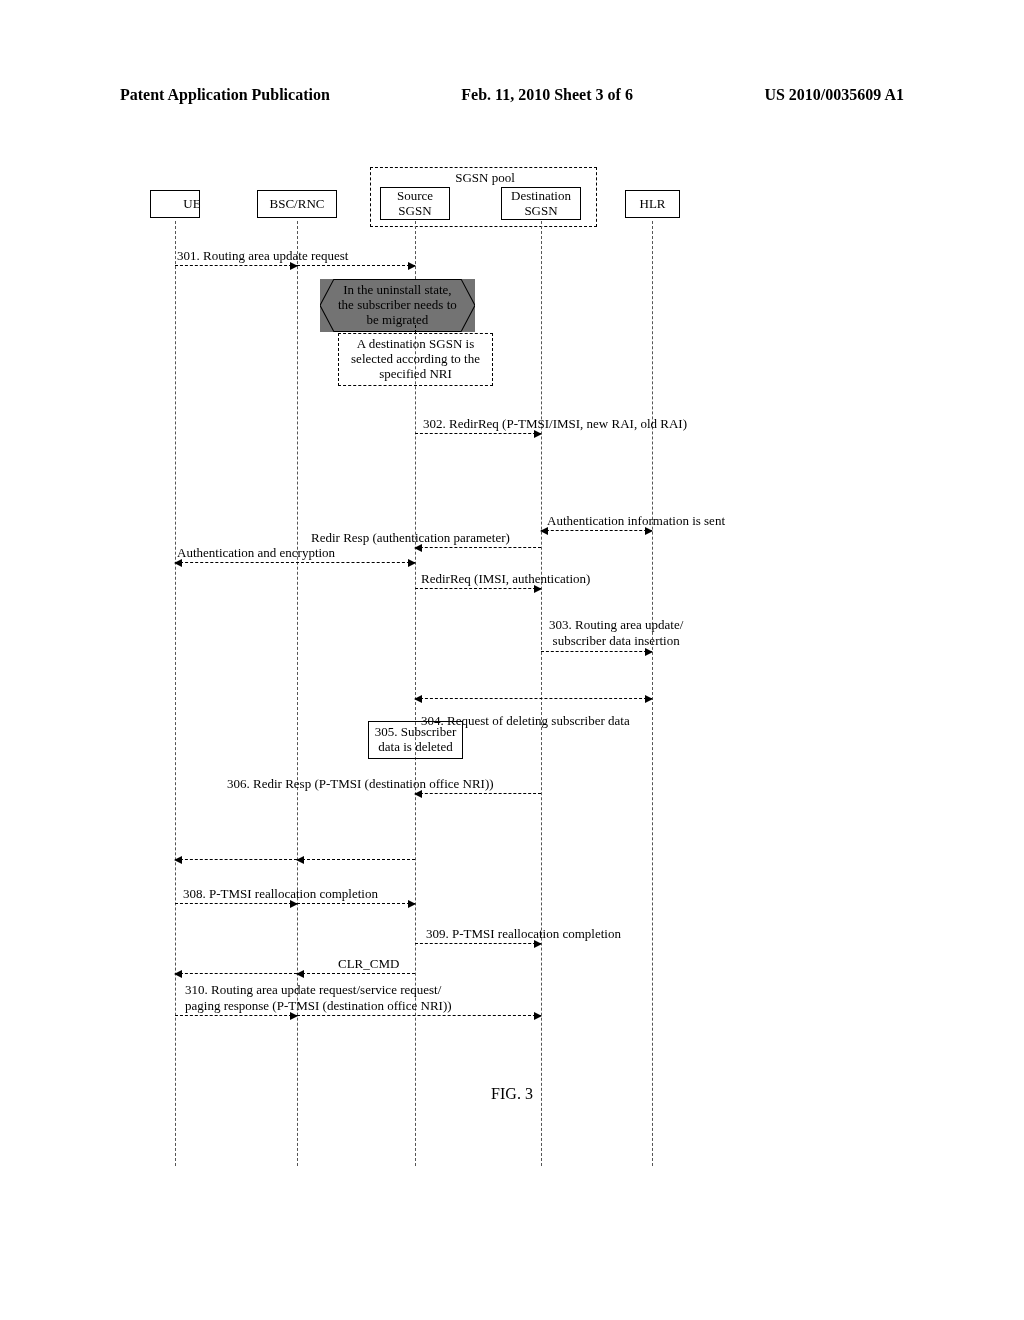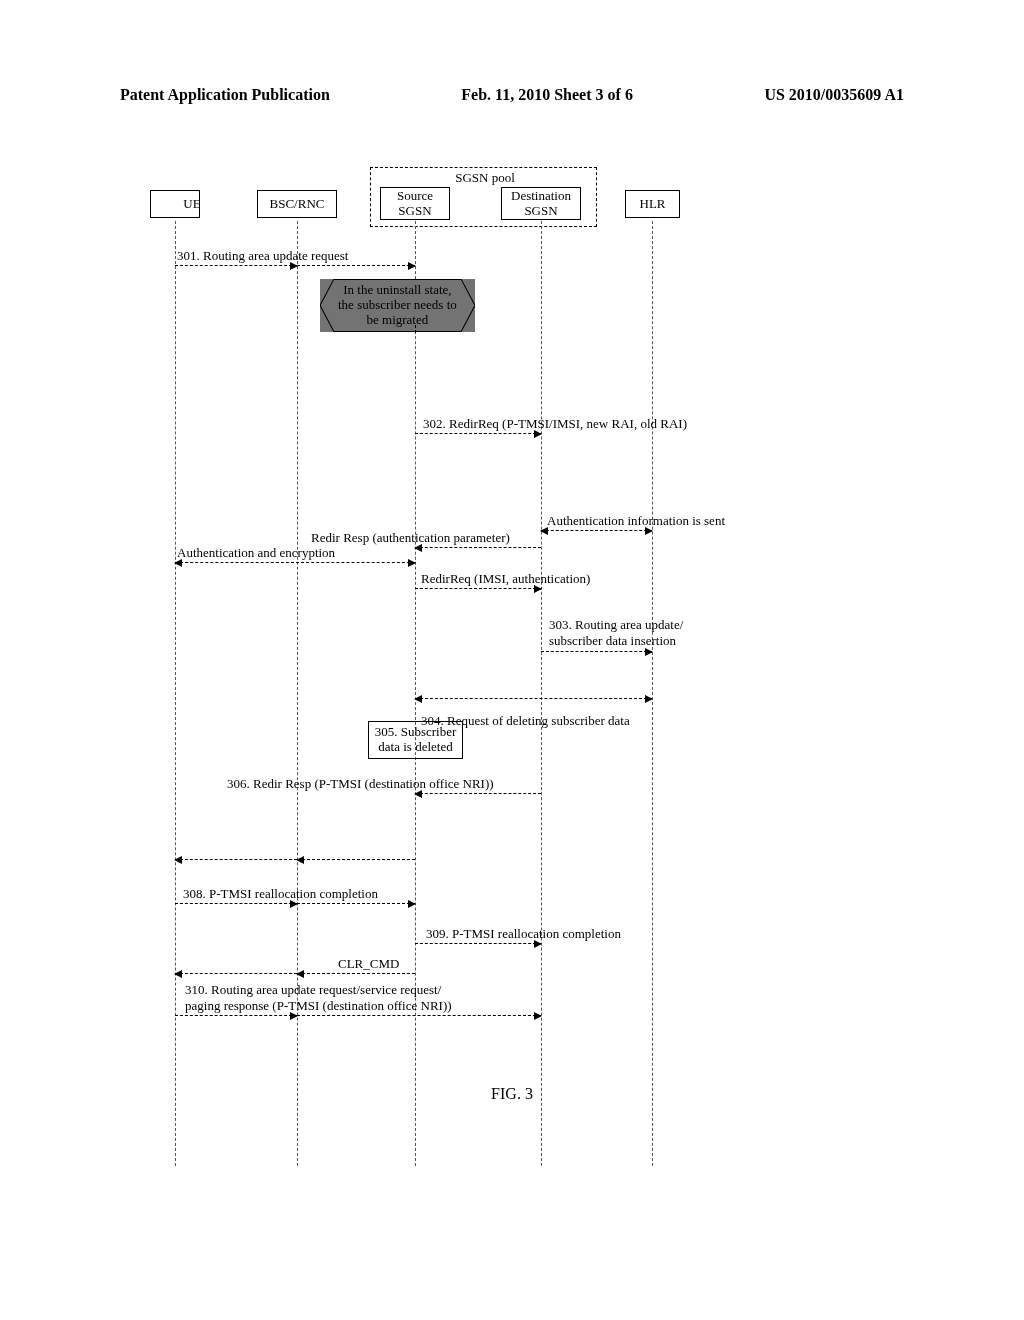--- a/index.html
+++ b/index.html
@@ -177,20 +177,23 @@
 be migrated</div>
     <div class="hex-side right">
         <svg viewBox="0 0 14 46" preserveAspectRatio="none">
           <path d="M0 0 L14 23 L0 46" fill="none" stroke="#000" stroke-width="1"></path>
         </svg>
       </div>
   </div>
 
   <div style="position:absolute; left:260px; top:150px; height:8px; width:1px; border-left:1px dashed #000;"></div>
 
+  <div class="note-box" style="left:183px; top:158px; width:155px; white-space:pre-line;">A destination SGSN is
+selected according to the
+specified NRI</div>
 
   <div class="label" style="left:268px; top:241px;">302. RedirReq (P-TMSI/IMSI, new RAI, old RAI)</div>
   <div class="arrow" style="left:260px; top:258px; width:126px;">
       <div class="arrow-head right"></div>
     </div>
 
 
   <div class="label" style="left:392px; top:338px;">Authentication information is sent</div>
   <div class="arrow" style="left:386px; top:355px; width:111px;">
       <div class="arrow-head right"></div>
@@ -206,21 +209,21 @@
   <div class="arrow" style="left:20px; top:387px; width:240px;">
       <div class="arrow-head right"></div>
       <div class="arrow-head left"></div>
     </div>
 
   <div class="label" style="left:266px; top:396px;">RedirReq (IMSI, authentication)</div>
   <div class="arrow" style="left:260px; top:413px; width:126px;">
       <div class="arrow-head right"></div>
     </div>
 
-  <div class="label" style="left:394px; top:442px; white-space:pre-line; text-align:left;">303. Routing area update/
+  <div class="label" style="left:394px; top:442px; white-space:pre-line; text-align:center;">303. Routing area update/
 subscriber data insertion</div>
   <div class="arrow" style="left:386px; top:476px; width:111px;">
       <div class="arrow-head right"></div>
     </div>
 
   <div class="label" style="left:266px; top:506px;margin-top:32px;">304. Request of deleting subscriber data</div>
   <div class="arrow" style="left:260px; top:523px; width:237px;">
       <div class="arrow-head right"></div>
       <div class="arrow-head left"></div>
     </div>

